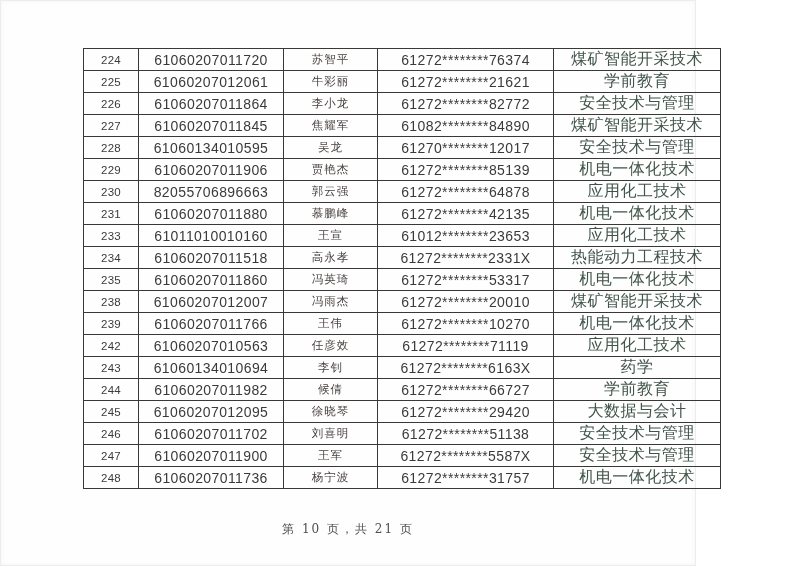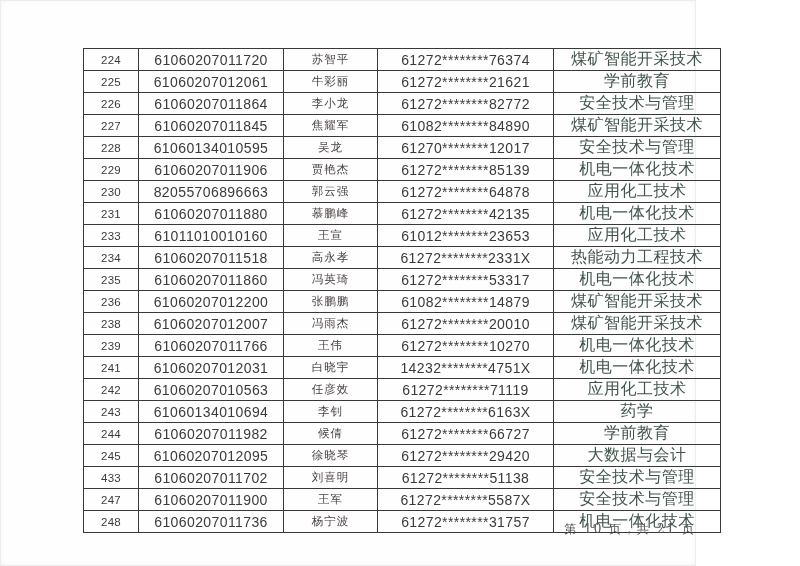--- a/index.html
+++ b/index.html
@@ -58,21 +58,21 @@
     font-family: "DejaVu Serif", "Liberation Serif", serif;
     font-size: 16px;
     color: #41544a;
     letter-spacing: 0.5px;
   }
   .footer {
     position: absolute;
     left: 0;
     top: 521px;
     width: 100%;
-    text-align: right;
+    text-align: center;
     font-family: "DejaVu Serif", "Liberation Serif", serif;
     font-size: 12px;
     color: #4e4e4e;
     letter-spacing: 2px;
   }
 </style>
 </head>
 <body>
 
 <div class="page">
@@ -168,53 +168,39 @@
     </tr>
 
     <tr>
       <td class="c-serial">235</td>
       <td class="c-examid">61060207011860</td>
       <td class="c-name">冯英琦</td>
       <td class="c-maskedid">61272********53317</td>
       <td class="c-major">机电一体化技术</td>
     </tr>
 
-    <tr>
-      <td class="c-serial">236</td>
-      <td class="c-examid">61060207012200</td>
-      <td class="c-name">张鹏鹏</td>
-      <td class="c-maskedid">61082********14879</td>
-      <td class="c-major">煤矿智能开采技术</td>
-    </tr>
 
 
     <tr>
       <td class="c-serial">238</td>
       <td class="c-examid">61060207012007</td>
       <td class="c-name">冯雨杰</td>
       <td class="c-maskedid">61272********20010</td>
       <td class="c-major">煤矿智能开采技术</td>
     </tr>
 
     <tr>
       <td class="c-serial">239</td>
       <td class="c-examid">61060207011766</td>
       <td class="c-name">王伟</td>
       <td class="c-maskedid">61272********10270</td>
       <td class="c-major">机电一体化技术</td>
     </tr>
 
 
-    <tr>
-      <td class="c-serial">241</td>
-      <td class="c-examid">61060207012031</td>
-      <td class="c-name">白晓宇</td>
-      <td class="c-maskedid">14232********4751X</td>
-      <td class="c-major">机电一体化技术</td>
-    </tr>
 
     <tr>
       <td class="c-serial">242</td>
       <td class="c-examid">61060207010563</td>
       <td class="c-name">任彦效</td>
       <td class="c-maskedid">61272********71119</td>
       <td class="c-major">应用化工技术</td>
     </tr>
 
     <tr>
@@ -235,21 +221,21 @@
 
     <tr>
       <td class="c-serial">245</td>
       <td class="c-examid">61060207012095</td>
       <td class="c-name">徐晓琴</td>
       <td class="c-maskedid">61272********29420</td>
       <td class="c-major">大数据与会计</td>
     </tr>
 
     <tr>
-      <td class="c-serial">433</td>
+      <td class="c-serial">246</td>
       <td class="c-examid">61060207011702</td>
       <td class="c-name">刘喜明</td>
       <td class="c-maskedid">61272********51138</td>
       <td class="c-major">安全技术与管理</td>
     </tr>
 
     <tr>
       <td class="c-serial">247</td>
       <td class="c-examid">61060207011900</td>
       <td class="c-name">王军</td>

